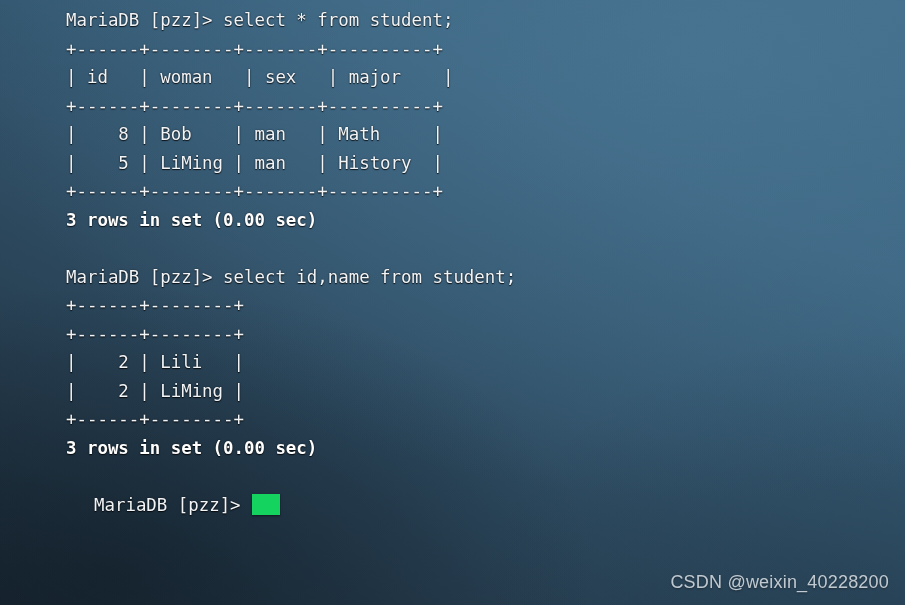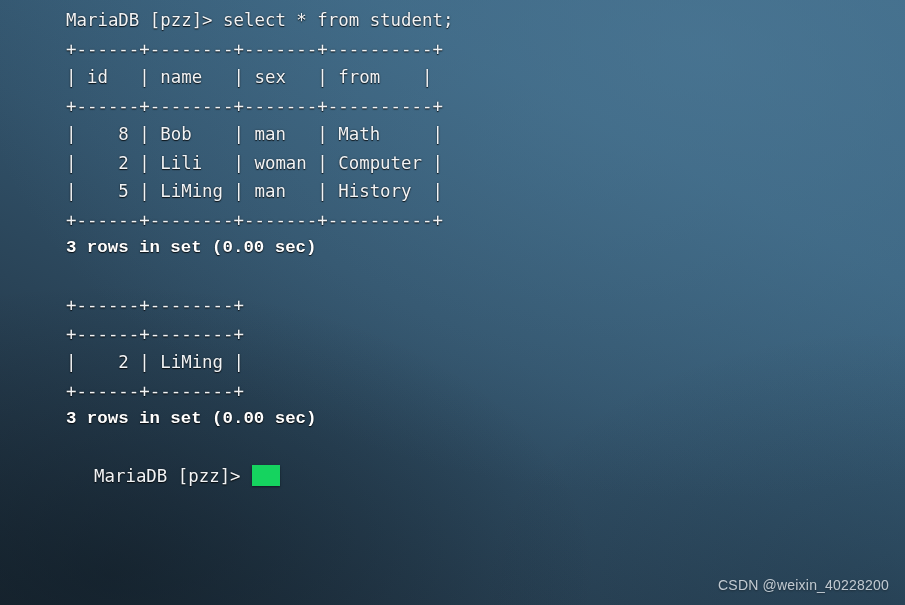--- a/index.html
+++ b/index.html
@@ -48,67 +48,68 @@
   .line {
     font-family: "DejaVu Sans Mono", monospace;
     font-size: 17.4px;
     line-height: 28.5px;
     height: 28.5px;
     color: #f2f4f6;
     white-space: pre;
     letter-spacing: 0px;
     text-shadow: 0 1px 1px rgba(0,0,0,0.75), 0 0 2px rgba(0,0,0,0.5);
   }
-  .line.bold { font-weight: bold; color: #ffffff; font-family: Liberation Mono, monospace; }
+  .line.bold { font-weight: bold; color: #ffffff; }
   .line.blank { color: transparent; }
 
   .prompt-line { position: relative; }
 
   .cursor {
     display: inline-block;
     width: 11px;
     height: 21px;
     background: #15d35f;
     vertical-align: -4px;
     margin-left: 1px;
     box-shadow: 0 1px 2px rgba(0,0,0,0.5);
   }
 
   #watermark {
     position: absolute;
     right: 16px;
     bottom: 12px;
     font-family: "Liberation Sans", sans-serif;
-    font-size: 14px;
+    font-size: 18px;
     color: rgba(232,238,242,0.80);
     letter-spacing: 0.2px;
     text-shadow: 0 1px 2px rgba(0,0,0,0.35);
     user-select: none;
   }
 </style>
 </head>
 <body>
 
 <div id="terminal">
   <div id="grain"></div>
 
   <div id="console">
 
     <div class="line">MariaDB [pzz]&gt; select * from student;</div>
     <div class="line">+------+--------+-------+----------+</div>
-    <div class="line">| id   | name   | sex   | from    |</div>
+    <div class="line">| id   | woman   | sex   | major    |</div>
     <div class="line">+------+--------+-------+----------+</div>
     <div class="line">|    8 | Bob    | man   | Math     |</div>
-    <div class="line">|    2 | Lili   | woman | Computer |</div>
     <div class="line">|    5 | LiMing | man   | History  |</div>
     <div class="line">+------+--------+-------+----------+</div>
     <div class="line bold">3 rows in set (0.00 sec)</div>
     <div class="line blank"></div>
+    <div class="line">MariaDB [pzz]&gt; select id,name from student;</div>
     <div class="line">+------+--------+</div>
     <div class="line">+------+--------+</div>
+    <div class="line">|    2 | Lili   |</div>
     <div class="line">|    2 | LiMing |</div>
     <div class="line">+------+--------+</div>
     <div class="line bold">3 rows in set (0.00 sec)</div>
     <div class="line blank"></div>
 
     <div class="line prompt-line"><span>MariaDB [pzz]&gt; </span><span class="cursor"></span></div>
 
   </div>
 
   <div id="watermark">CSDN @weixin_40228200</div>

